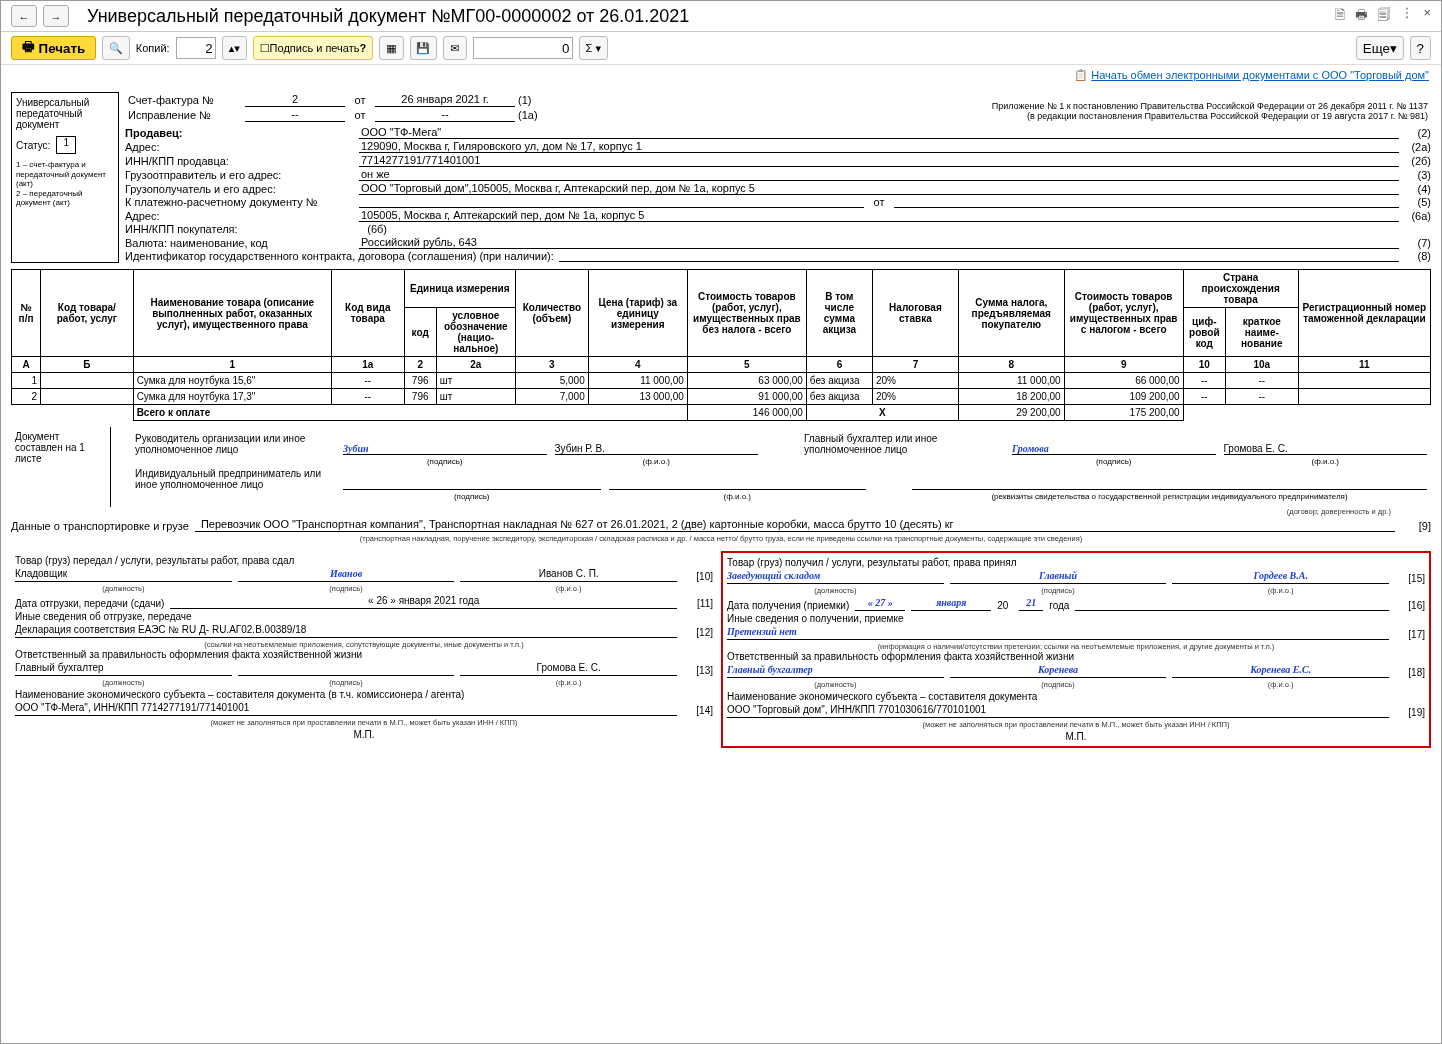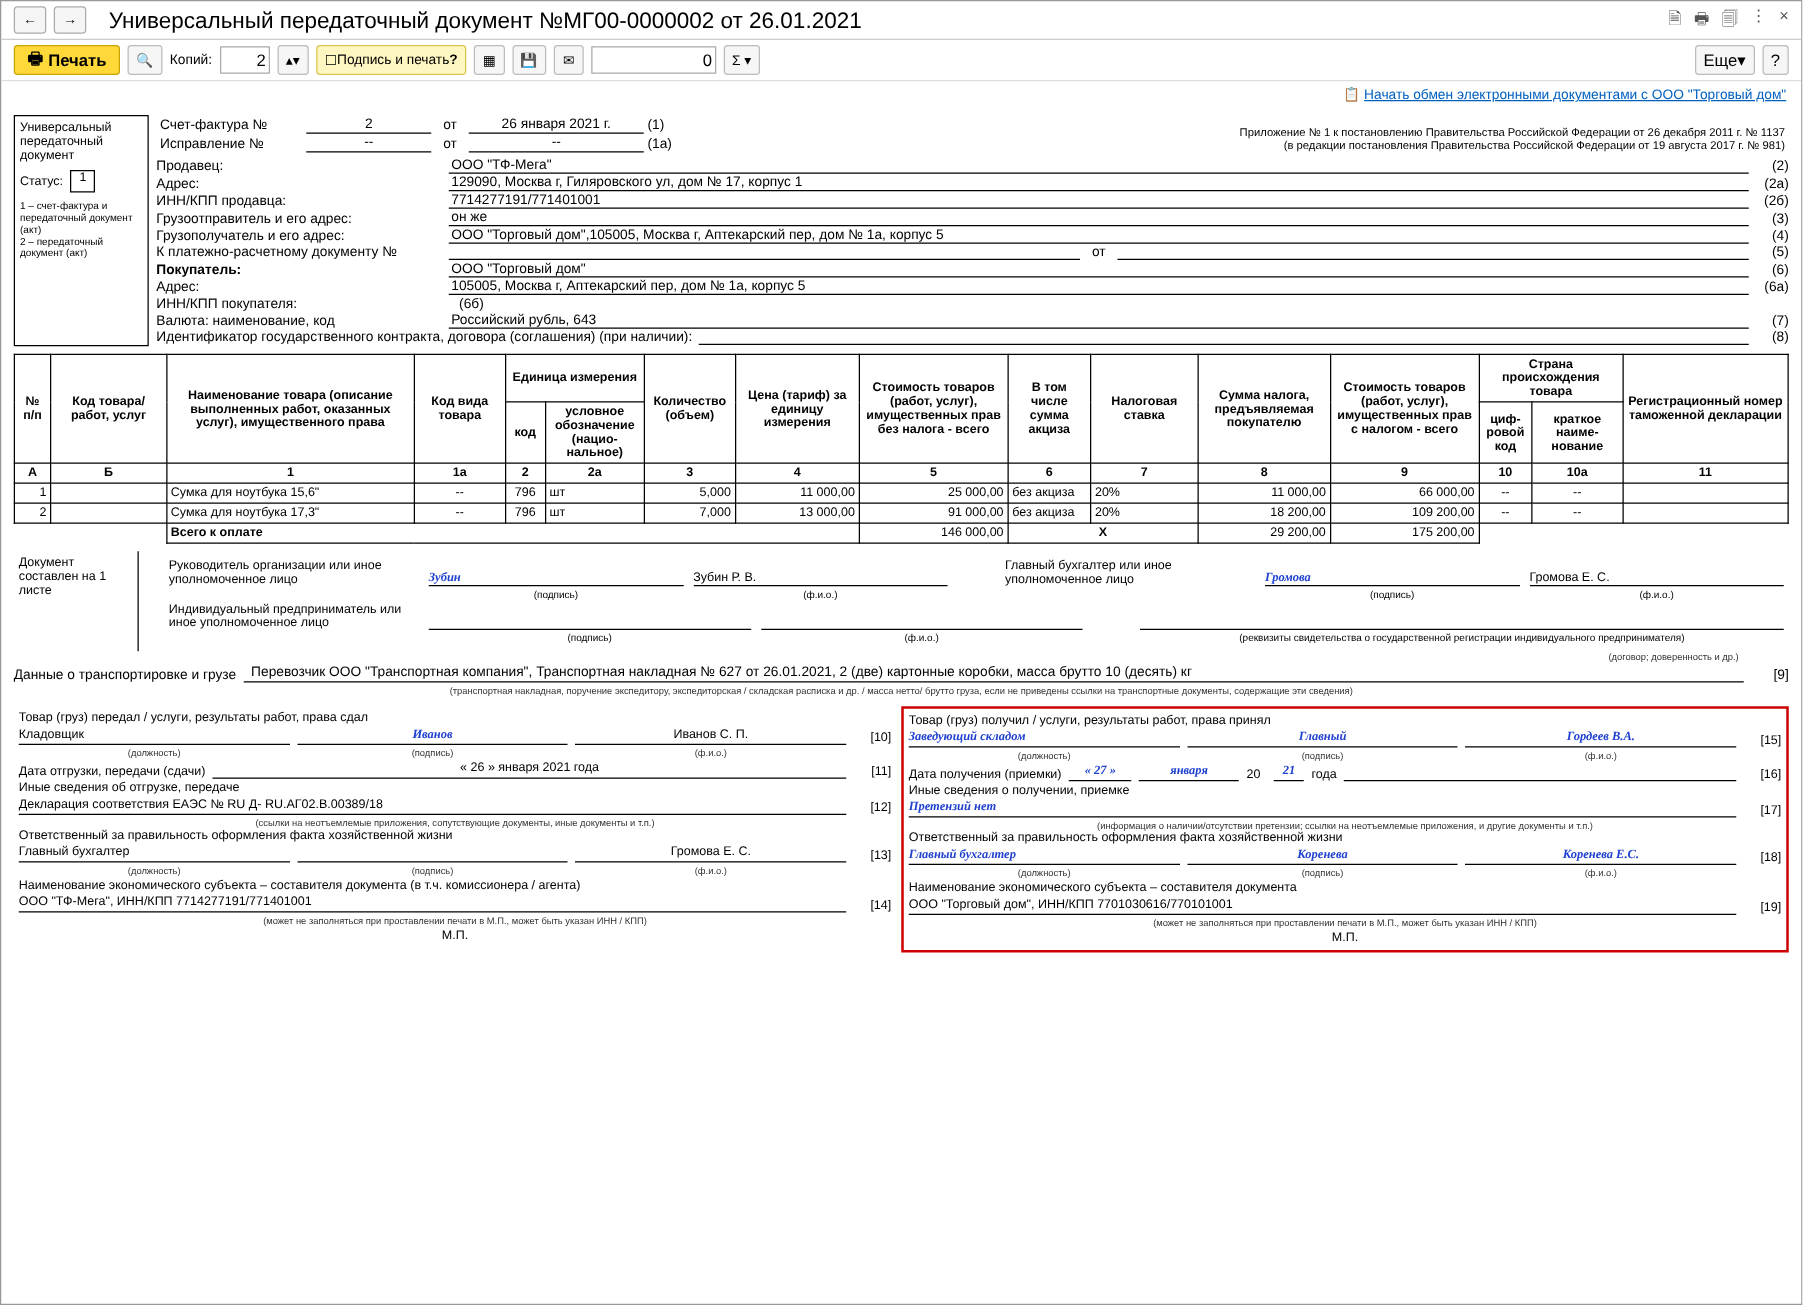--- a/index.html
+++ b/index.html
@@ -124,21 +124,21 @@
             <td class="u-line" style="text-align:center">--</td>
             <td style="text-align:center">от</td>
             <td class="u-line" style="text-align:center">--</td>
             <td>(1а)</td>
           </tr>
         </tbody>
           </table>
 
         <div id="fields-container" style="margin-top:4px">
             <div class="field-row">
-              <div class="field-label" style="font-weight: normal;">Продавец:</div>
+              <div class="field-label" style="font-weight: bold;">Продавец:</div>
               <div class="field-val">ООО "ТФ-Мега"</div>
               <div class="field-ref">(2)</div>
             </div>
             <div class="field-row">
               <div class="field-label">Адрес:</div>
               <div class="field-val">129090, Москва г, Гиляровского ул, дом № 17, корпус 1</div>
               <div class="field-ref">(2а)</div>
             </div>
             <div class="field-row">
               <div class="field-label">ИНН/КПП продавца:</div>
@@ -154,25 +154,20 @@
               <div class="field-label">Грузополучатель и его адрес:</div>
               <div class="field-val">ООО "Торговый дом",105005, Москва г, Аптекарский пер, дом № 1а, корпус 5</div>
               <div class="field-ref">(4)</div>
             </div>
             <div class="field-row">
               <div class="field-label">К платежно-расчетному документу №</div>
               <div class="field-val"></div>
               <div style="padding: 0px 6px;">от</div>
               <div class="field-val"></div>
               <div class="field-ref">(5)</div>
-            </div>
-            <div class="field-row">
-              <div class="field-label" style="font-weight: bold;">Покупатель:</div>
-              <div class="field-val">ООО "Торговый дом"</div>
-              <div class="field-ref">(6)</div>
             </div>
             <div class="field-row">
               <div class="field-label">Адрес:</div>
               <div class="field-val">105005, Москва г, Аптекарский пер, дом № 1а, корпус 5</div>
               <div class="field-ref">(6а)</div>
             </div>
             <div class="field-row">
               <div class="field-label">ИНН/КПП покупателя:</div>
               <div class="field-ref">(6б)</div>
             </div>
@@ -236,21 +231,21 @@
       <tbody id="table-body">
           <tr>
             <td class="num">1</td>
             <td class="txt"></td>
             <td class="txt">Сумка для ноутбука 15,6"</td>
             <td>--</td>
             <td>796</td>
             <td class="txt">шт</td>
             <td class="num">5,000</td>
             <td class="num">11 000,00</td>
-            <td class="num">25 000,00</td>
+            <td class="num">63 000,00</td>
             <td class="txt">без акциза</td>
             <td class="txt">20%</td>
             <td class="num">11 000,00</td>
             <td class="num">66 000,00</td>
             <td>--</td>
             <td>--</td>
             <td class="txt"></td>
           </tr>
           <tr>
             <td class="num">2</td>

